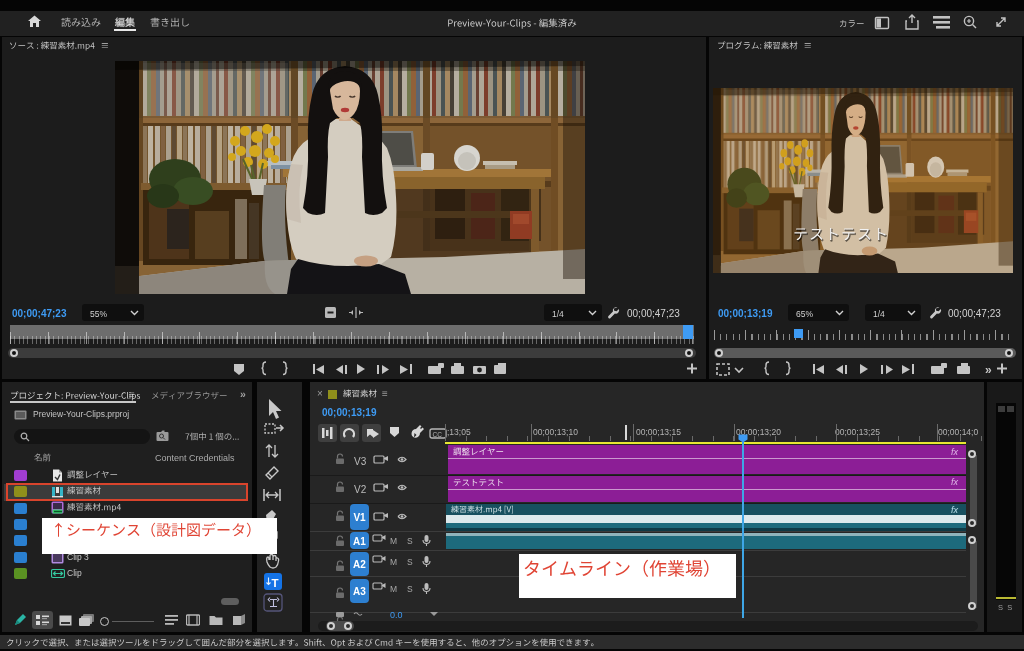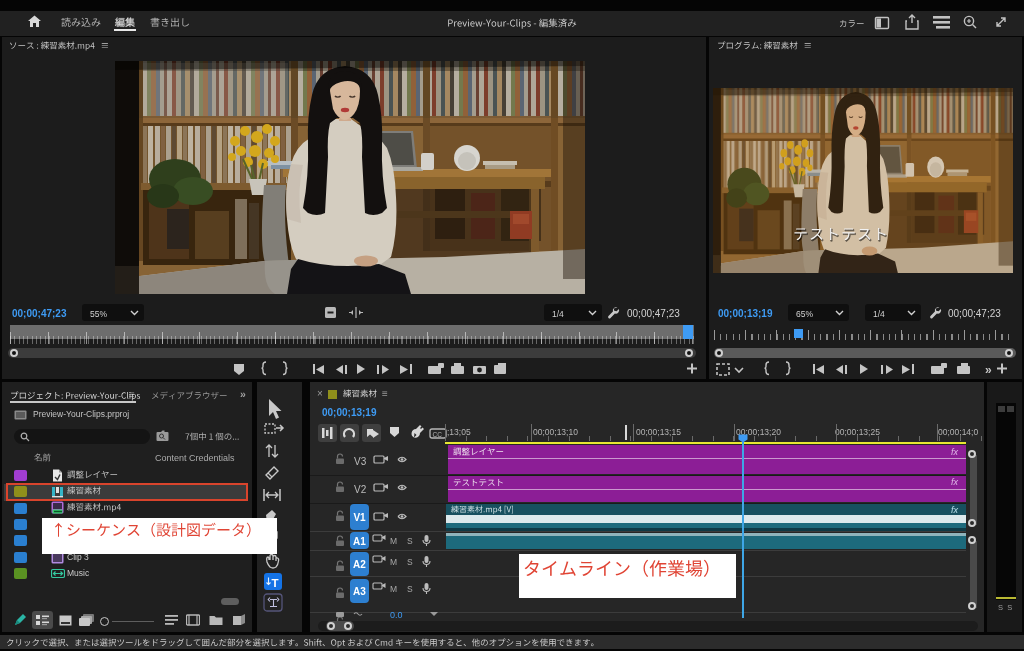--- a/index.html
+++ b/index.html
@@ -341,21 +341,21 @@
   <svg class="abs" style="left:51px;top:550.5px;" width="13" height="13" viewBox="0 0 13 13">
       <rect x="0.5" y="0.5" width="12" height="12" rx="1.5" fill="#b08ae0"></rect>
       <rect x="2" y="2" width="9" height="9" fill="#4a3a5e"></rect>
     </svg>
   <svg class="abs" style="left:51px;top:567px;" width="14" height="13" viewBox="0 0 14 13">
       <rect x="0.5" y="2.5" width="13" height="8" rx="1.5" fill="none" stroke="#35c8a0" stroke-width="1.2"></rect>
       <path d="M3 6.5 h8 M4.5 4.5 l-2 2 2 2 M9.5 4.5 l2 2 -2 2" stroke="#35c8a0" stroke-width="1.2" fill="none"></path>
     </svg>
 
         <div class="abs txt" style="left:67px;top:551.5px;font-size:8.5px;">Clip 3</div>
-  <div class="abs txt" style="left:67px;top:568px;font-size:8.5px;">Music</div>
+  <div class="abs txt" style="left:67px;top:568px;font-size:8.5px;">Clip</div>
 
   <div class="abs" style="left:221px;top:598px;width:18px;height:7px;border-radius:4px;background:#5e5e5e;"></div>
   <svg class="abs" style="left:13px;top:612px;" width="15" height="15" viewBox="0 0 15 15">
       <path d="M2 13 L4 8 L10 2 L13 5 L7 11 Z" fill="#2ab5a5"></path>
       <path d="M2 13 L4 8 L7 11 Z" fill="#1a8a7e"></path>
     </svg>
   <div class="abs" style="left:32px;top:611px;width:21px;height:18px;background:#4a4a4a;border-radius:3px;"></div>
   <svg class="abs" style="left:36px;top:615px;" width="13" height="11" viewBox="0 0 13 11">
       <rect x="0" y="0" width="4" height="4" fill="#d8d8d8"></rect>
       <rect x="0" y="6" width="4" height="4" fill="#d8d8d8"></rect>

